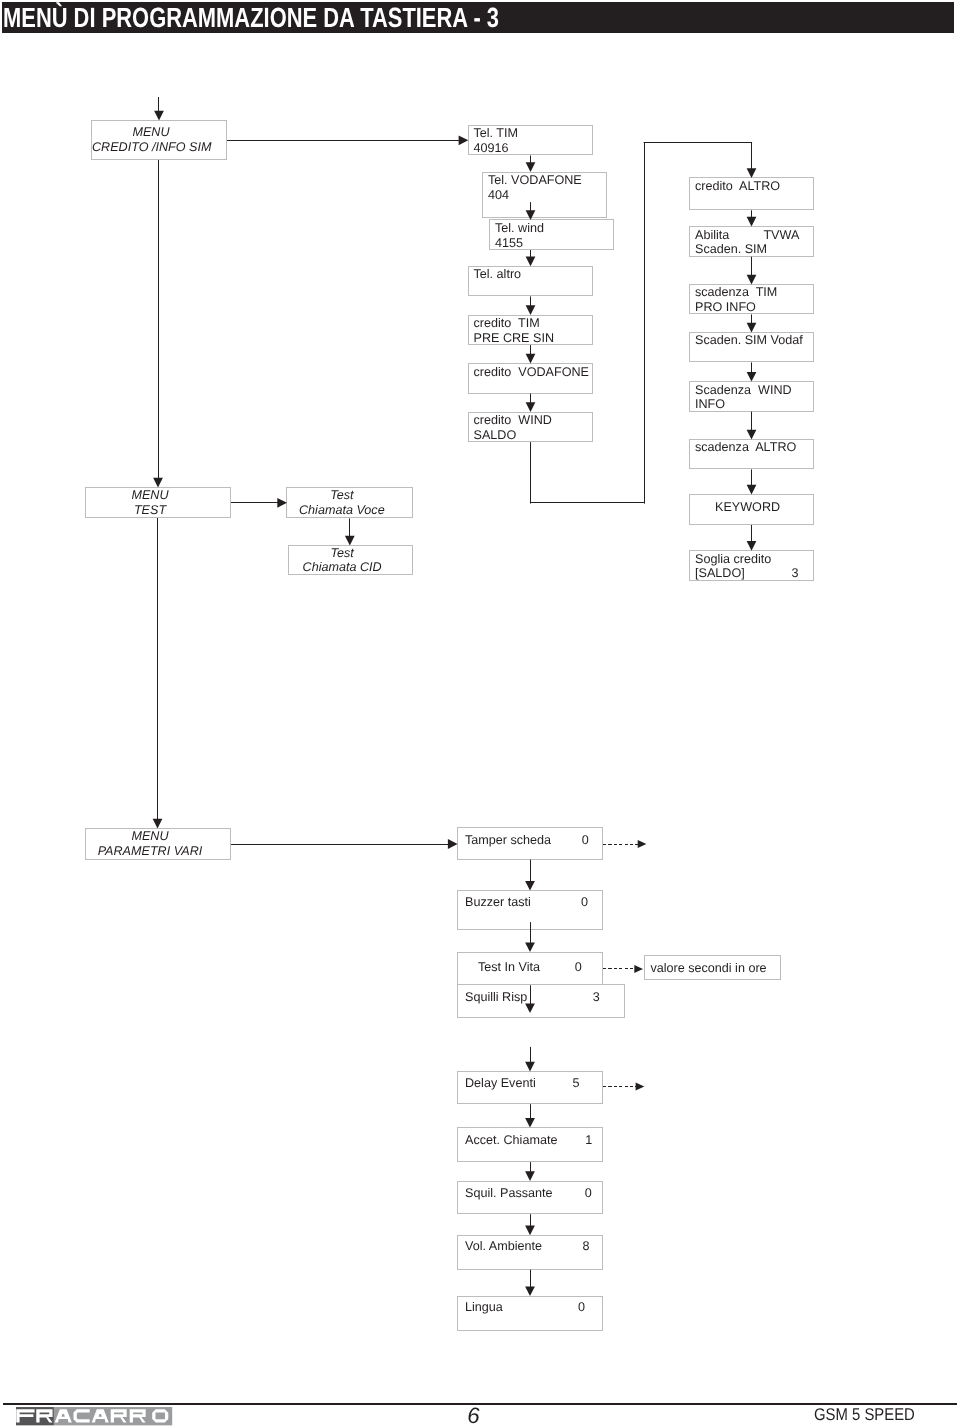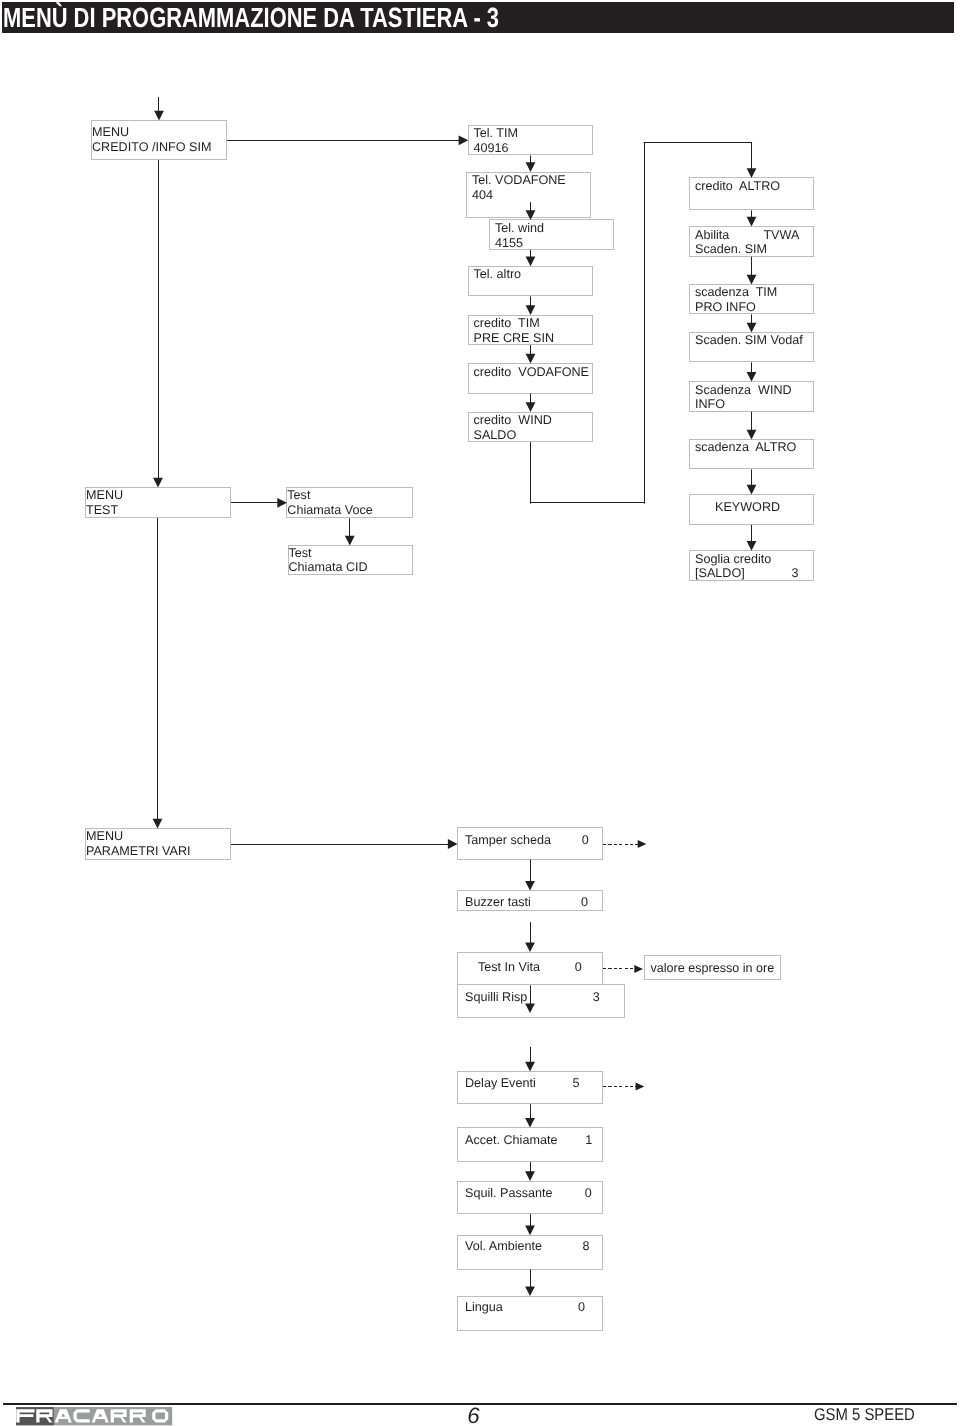--- a/index.html
+++ b/index.html
@@ -14,21 +14,21 @@
            background:#231f20;}
   .hdr-title{position:absolute;left:2.6px;top:5.2px;font-size:27.8px;
              font-weight:bold;color:#ffffff;line-height:25px;white-space:nowrap;
              transform:scaleX(0.7885);transform-origin:left top;}
 
   
   .bx{position:absolute;box-sizing:border-box;border:1px solid #bcbdbf;
       background:transparent;}
   .bx .tx{position:absolute;left:5px;font-size:12.6px;line-height:14.7px;
           white-space:pre;color:#231f20;}
-  .bx .tx.ctr{left:0;right:16px;text-align:left;}
+  .bx .tx.ctr{left:0;right:16px;text-align:center;font-style:italic;}
 
   
   #wires{position:absolute;left:0;top:0;width:960px;height:1426px;
          pointer-events:none;}
 
   
   .ft-rule{position:absolute;left:2.5px;top:1403px;width:954px;height:1.9px;
            background:#231f20;}
   .ft-logo{position:absolute;left:16.4px;top:1407.25px;height:18.42px;width:156.2px;line-height:0;}
   .ft-page{position:absolute;left:467.3px;top:1404.8px;font-style:italic;
@@ -44,21 +44,21 @@
 <div class="hdr-bar"></div>
 <div class="hdr-title">MENÙ DI PROGRAMMAZIONE DA TASTIERA - 3</div>
 <div class="bx" style="left:91.0px;top:120.0px;width:136.0px;height:40.0px;">
       <span class="tx ctr" style="top:4.3px">MENU</span>
       <span class="tx ctr" style="top:19.4px">CREDITO /INFO SIM</span>
     </div>
 <div class="bx" style="left:467.5px;top:124.9px;width:125.0px;height:30.6px;">
       <span class="tx" style="top:0.5px">Tel. TIM</span>
       <span class="tx" style="top:15.2px">40916</span>
     </div>
-<div class="bx" style="left:466px;top:171.5px;width:125.0px;height:46px;">
+<div class="bx" style="left:482px;top:171.5px;width:125.0px;height:46px;">
       <span class="tx" style="top:0.5px">Tel. VODAFONE</span>
       <span class="tx" style="top:15.2px">404</span>
     </div>
 <div class="bx" style="left:489px;top:219.4px;width:125.0px;height:30.6px;">
       <span class="tx" style="top:0.5px">Tel. wind</span>
       <span class="tx" style="top:15.2px">4155</span>
     </div>
 <div class="bx" style="left:467.5px;top:265.8px;width:125.0px;height:30.6px;">
       <span class="tx" style="top:0.5px">Tel. altro</span>
       <span class="tx" style="top:15.2px"></span>
@@ -122,21 +122,21 @@
       <span class="tx ctr" style="top:14.5px">Chiamata CID</span>
     </div>
 <div class="bx" style="left:85.0px;top:828.0px;width:146.0px;height:31.5px;">
       <span class="tx ctr" style="top:-0.2px">MENU</span>
       <span class="tx ctr" style="top:14.5px">PARAMETRI VARI</span>
     </div>
 <div class="bx" style="left:457.0px;top:827.4px;width:146.0px;height:32.2px;">
       <span class="tx" style="top:4.8px;left:7.0px">Tamper scheda</span>
       <span class="tx" style="top:4.8px;left:auto;right:13.2px">0</span>
     </div>
-<div class="bx" style="left:457.0px;top:890.1px;width:146.0px;height:21px;text-align:center;">
+<div class="bx" style="left:457.0px;top:890.1px;width:146.0px;height:40px;text-align:center;">
       <span class="tx" style="top:4.1px;left:7.0px">Buzzer tasti</span>
       <span class="tx" style="top:4.1px;left:auto;right:13.9px">0</span>
     </div>
 <div class="bx" style="left:457.0px;top:951.6px;width:146.0px;height:33.7px;">
       <span class="tx" style="top:7.6px;left:20.0px">Test In Vita</span>
       <span class="tx" style="top:7.6px;left:auto;right:20.3px">0</span>
     </div>
 <div class="bx" style="left:457.0px;top:984px;width:168px;height:34.3px;">
       <span class="tx" style="top:4.5px;left:7.0px">Squilli Risp</span>
       <span class="tx" style="top:4.5px;left:auto;right:24.3px">3</span>
@@ -155,21 +155,21 @@
     </div>
 <div class="bx" style="left:457.0px;top:1234.7px;width:146.0px;height:34.9px;padding-left:24px;">
       <span class="tx" style="top:3.4px;left:7.0px">Vol. Ambiente</span>
       <span class="tx" style="top:3.4px;left:auto;right:12.4px">8</span>
     </div>
 <div class="bx" style="left:457.0px;top:1295.6px;width:146.0px;height:35.0px;">
       <span class="tx" style="top:3.5px;left:7.0px">Lingua</span>
       <span class="tx" style="top:3.5px;left:auto;right:16.9px">0</span>
     </div>
 <div class="bx" style="left:644.4px;top:954.8px;width:136.2px;height:25.6px;">
-      <span class="tx" style="top:5.3px">valore espresso in ore</span>
+      <span class="tx" style="top:5.3px">valore secondi in ore</span>
     </div>
 <svg id="wires" viewBox="0 0 960 1426" width="960" height="1426" shape-rendering="geometricPrecision">
 <rect x="158" y="97.0" width="1" height="18.7" fill="#231f20"></rect>
       <path d="M 159.00 120.50 L 154.10 110.80 L 163.90 110.80 Z" fill="#231f20"></path>
 <rect x="227.0" y="140" width="236.4" height="1" fill="#231f20"></rect>
       <path d="M 468.30 140.30 L 458.60 135.40 L 458.60 145.20 Z" fill="#231f20"></path>
 <rect x="530" y="155.5" width="1" height="11.7" fill="#231f20"></rect>
       <path d="M 530.50 172.00 L 525.60 162.30 L 535.40 162.30 Z" fill="#231f20"></path>
 <rect x="530" y="202.1" width="1" height="13.0" fill="#231f20"></rect>
       <path d="M 530.50 219.90 L 525.60 210.20 L 535.40 210.20 Z" fill="#231f20"></path>

